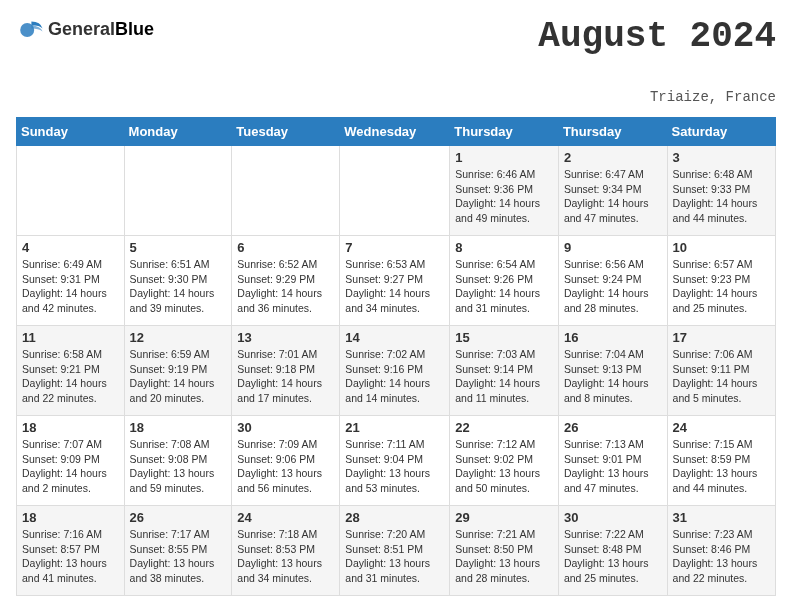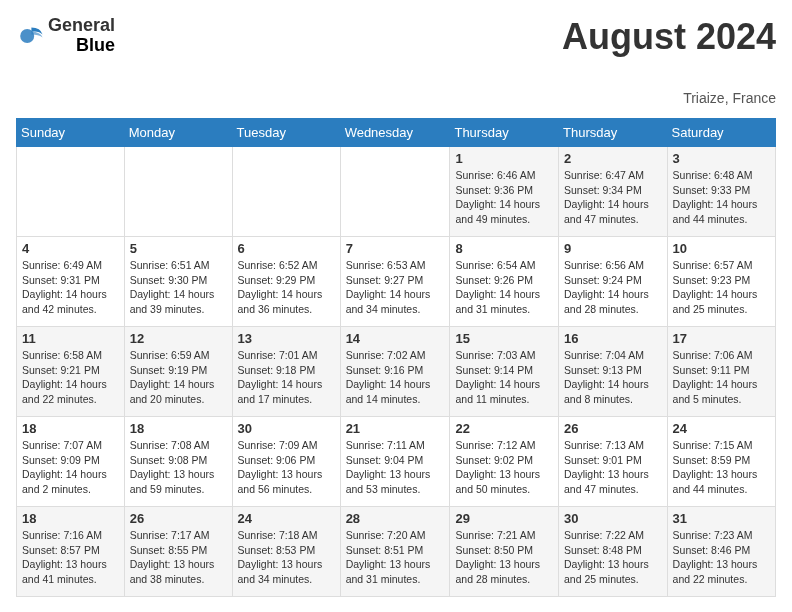--- a/index.html
+++ b/index.html
@@ -15,36 +15,36 @@
       justify-content: space-between;
       align-items: flex-start;
       margin-bottom: 12px;
     }
     .logo {
       display: flex;
       align-items: center;
     }
     .logo-text {
       display: flex;
-      flex-direction: column;
+      flex-direction: row;
       font-size: 18px;
       font-weight: bold;
       line-height: 1.1;
       color: #333;
-      text-align: right;
     }
     .logo-text span.general { color: #333; }
     .logo-text span.blue { color: #000000; }
     .logo-icon {
       width: 28px;
       height: 28px;
       margin-right: 4px;
     }
     .title-block {
       text-align: right;
+      font-family: Liberation Mono, monospace;
     }
     .month-title {
       font-size: 36px;
       font-weight: bold;
       color: #333;
     }
     .location {
       font-size: 14px;
       color: #555;
       margin-top: 32px;
@@ -53,21 +53,21 @@
       width: 100%;
       border-collapse: collapse;
       font-size: 11px;
     }
     thead tr th {
       background-color: #2b7dbf;
       color: #fff;
       padding: 6px 4px;
       text-align: left;
       font-size: 13px;
-      font-weight: normal;
+      font-weight: bold;
       border: 1px solid #2b7dbf;
     }
     tbody tr td {
       border: 1px solid #ddd;
       vertical-align: top;
       padding: 4px 5px;
       height: 90px;
       width: 113px;
     }
     tbody tr:nth-child(odd) td {

